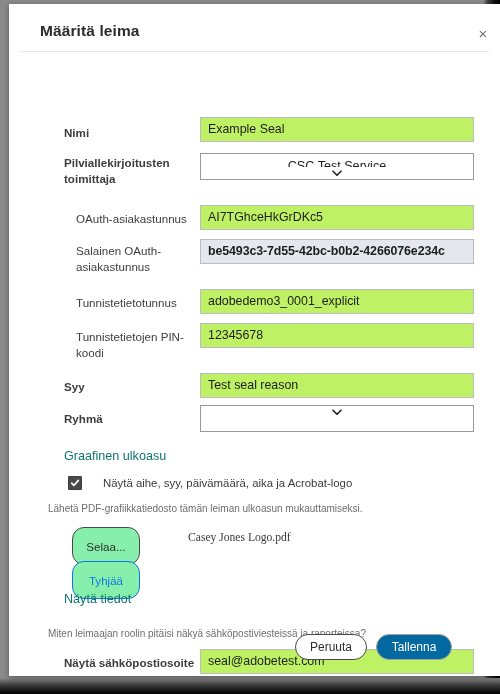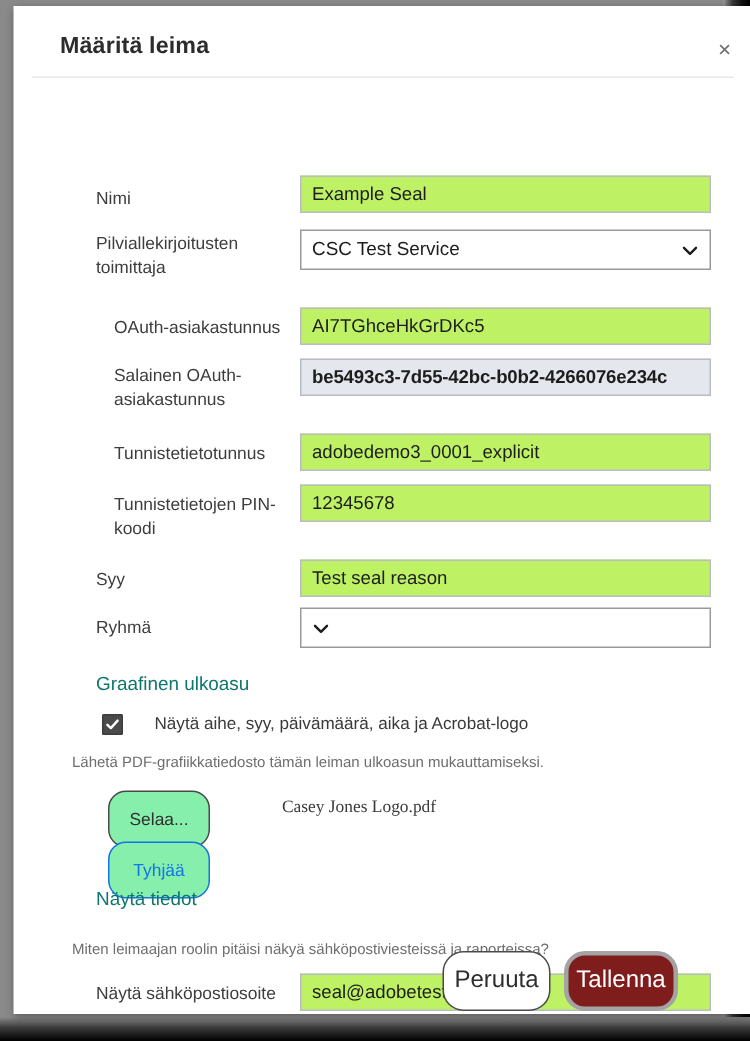--- a/index.html
+++ b/index.html
@@ -37,21 +37,21 @@
   }
   .hdr-rule{position:absolute;left:12px;right:12px;top:47px;height:1px;background:#e6e6e6;}
   
   .dlg-body{position:relative;padding:0;}
   .lbl{
     position:absolute;
     font-size:11.6px;color:#3d3d3d;line-height:16px;
     width:125px;
   }
   .lbl.indent{left:48px;width:120px;}
-  .lbl.flush{left:36px;}
+  .lbl.flush{left:36px;font-weight:bold;}
   .field{
     position:absolute;left:172px;width:274px;
     box-sizing:border-box;
     font-family:"Liberation Sans", sans-serif;
   }
   .txt{
     height:25px;
     background:#bef264;
     border:1px solid #b9bcc2;
     font-size:12.4px;color:#1d1d1d;
@@ -61,21 +61,21 @@
   }
   .txt.secret{background:#e4e7ee;font-weight:bold;letter-spacing:-.1px;}
   .sel{
     height:27px;
     background:#ffffff;
     border:1px solid #9a9a9a;
     font-size:12.6px;color:#1d1d1d;
     padding:0 7px;line-height:25px;
     box-sizing:border-box;
     position:absolute;left:172px;width:274px;
-    display:flex;align-items:center;
+    display:flex;align-items:center;flex-direction:column;
   }
   .sel .val{flex:1;white-space:nowrap;overflow:hidden;}
   .chev{width:12px;height:12px;flex:none;}
   
   .sect-title{
     position:absolute;left:36px;
     font-size:12.6px;color:#0f766e;
   }
   .hint{
     position:absolute;left:20px;
@@ -94,27 +94,27 @@
     display:flex;align-items:center;justify-content:center;
     font-size:11.6px;background:#86efac;cursor:pointer;
     box-sizing:border-box;
   }
   .pill.dark{border:1px solid #4a4a4a;color:#2e2e2e;}
   .pill.blue{border:1.4px solid #1473e6;color:#1473e6;}
   .fname{position:absolute;font-size:11.6px;color:#3a3a3a;font-family:Liberation Serif, serif;}
   
   .footer{position:absolute;left:0;right:0;bottom:0;height:54px;}
   .btn{
-    position:absolute;height:40px;border-radius:14px;
+    position:absolute;height:26px;border-radius:14px;
     display:flex;align-items:center;justify-content:center;
-    font-size:16px;cursor:pointer;box-sizing:border-box;
+    font-size:12px;cursor:pointer;box-sizing:border-box;
     font-family:"Liberation Sans", sans-serif;
   }
   .btn.secondary{background:#ffffff;border:1px solid #4a4a4a;color:#2e2e2e;}
-  .btn.primary{background:#7f1d1d;border:3px solid #a3a3a3;color:#ffffff;}
+  .btn.primary{background:#0369a1;border:1px solid #a3a3a3;color:#ffffff;}
 </style>
 </head>
 <body>
 
 <div class="screen"></div>
 <div class="shadow-right"></div>
 <div class="shadow-bottom"></div>
 
 <div class="dialog">
 

